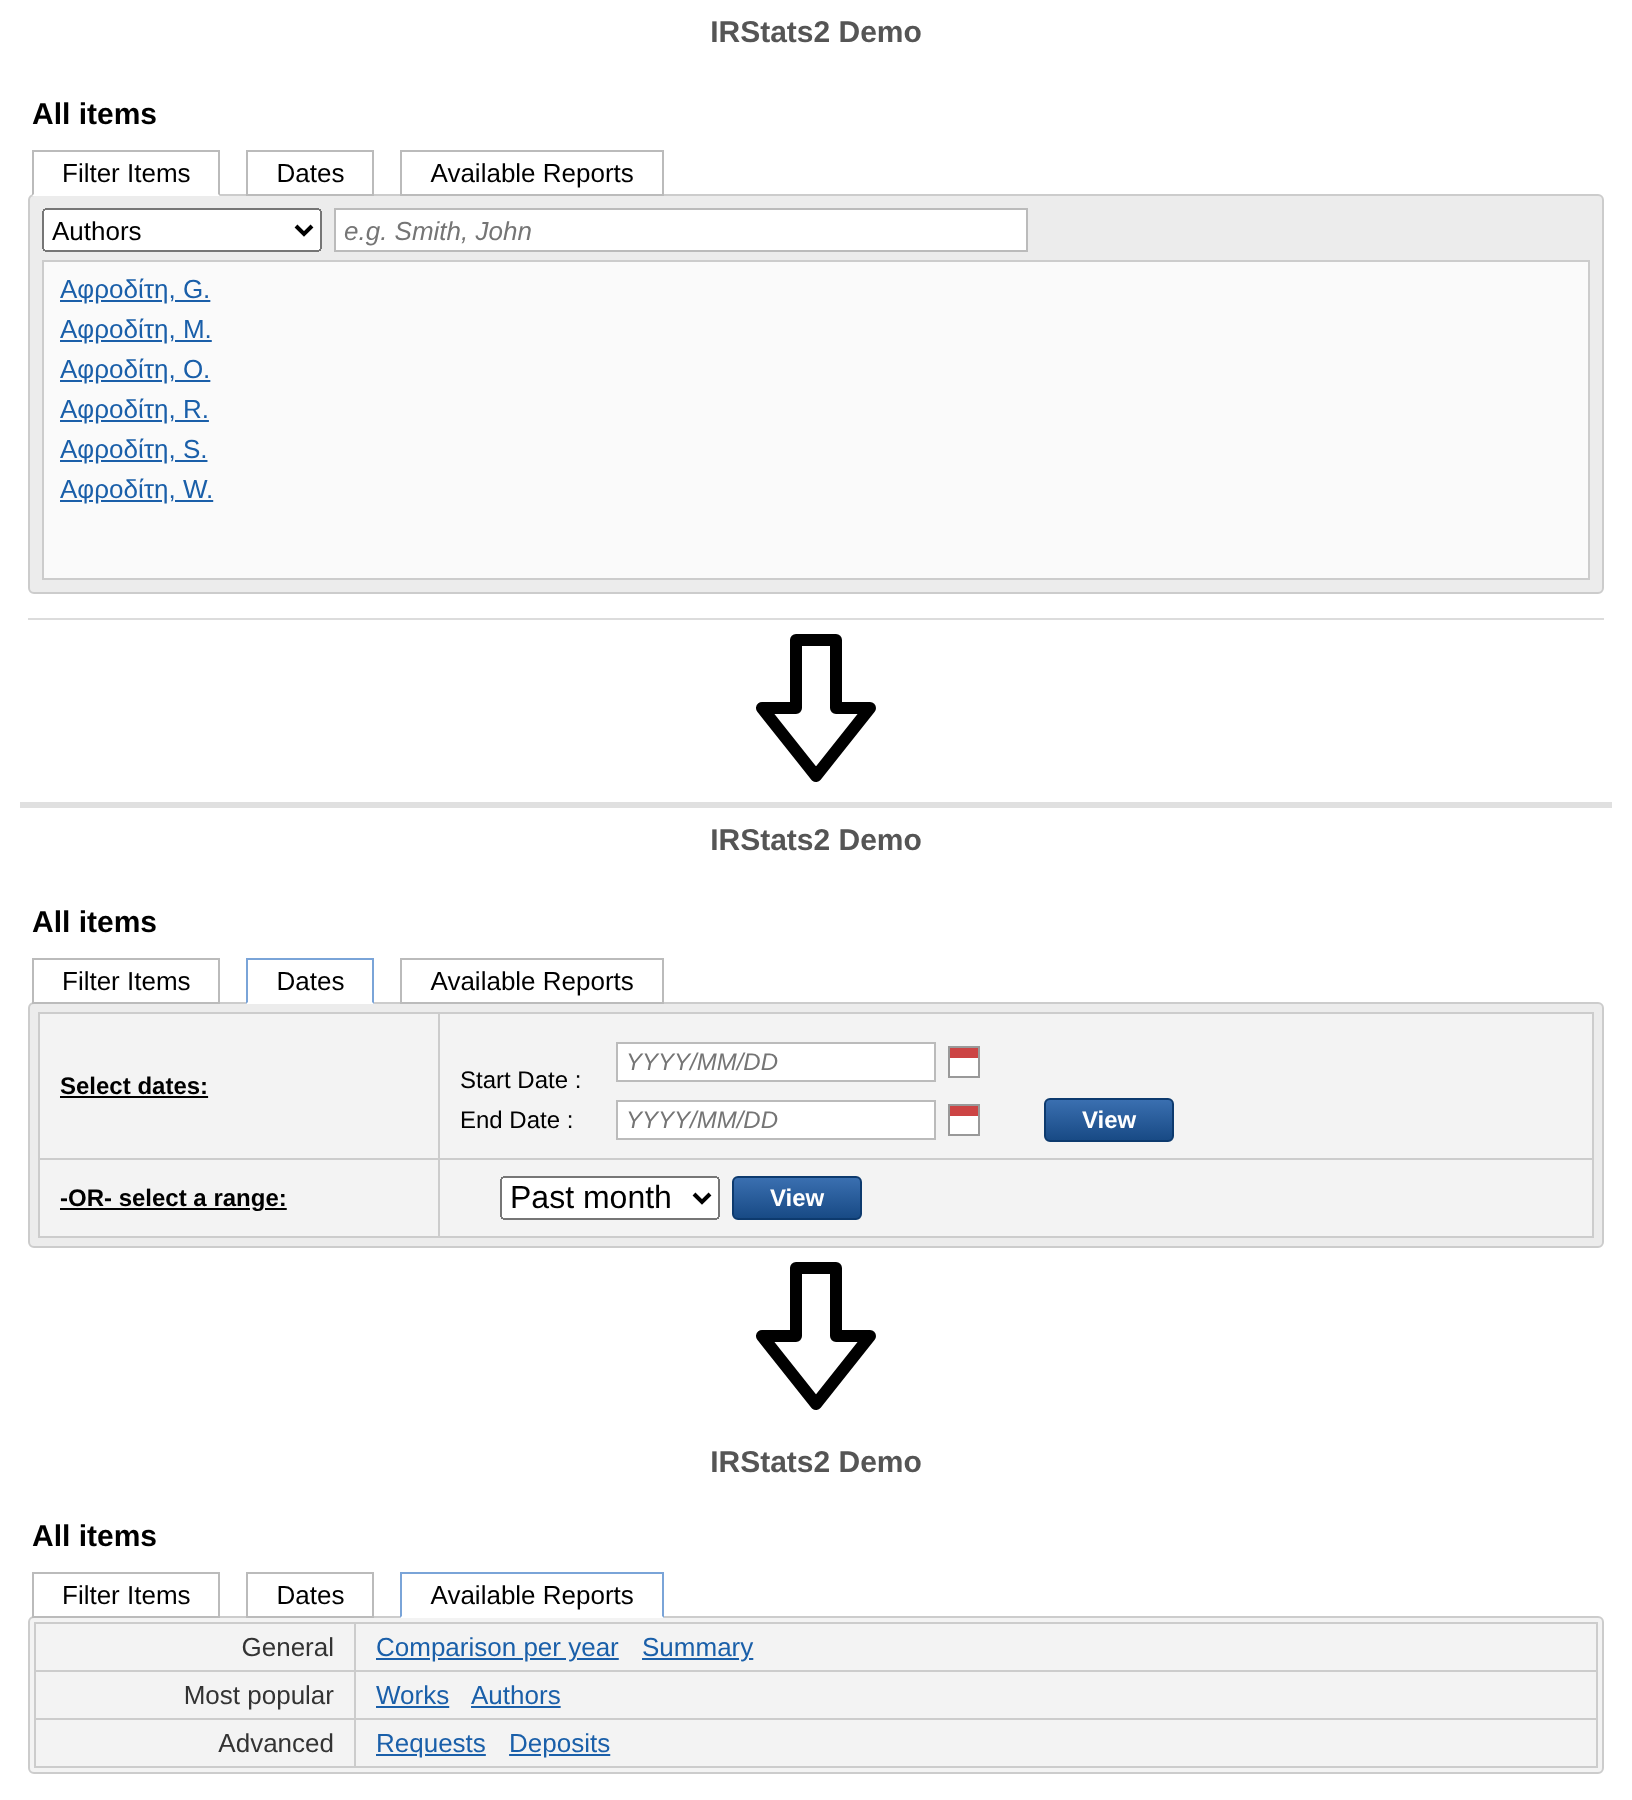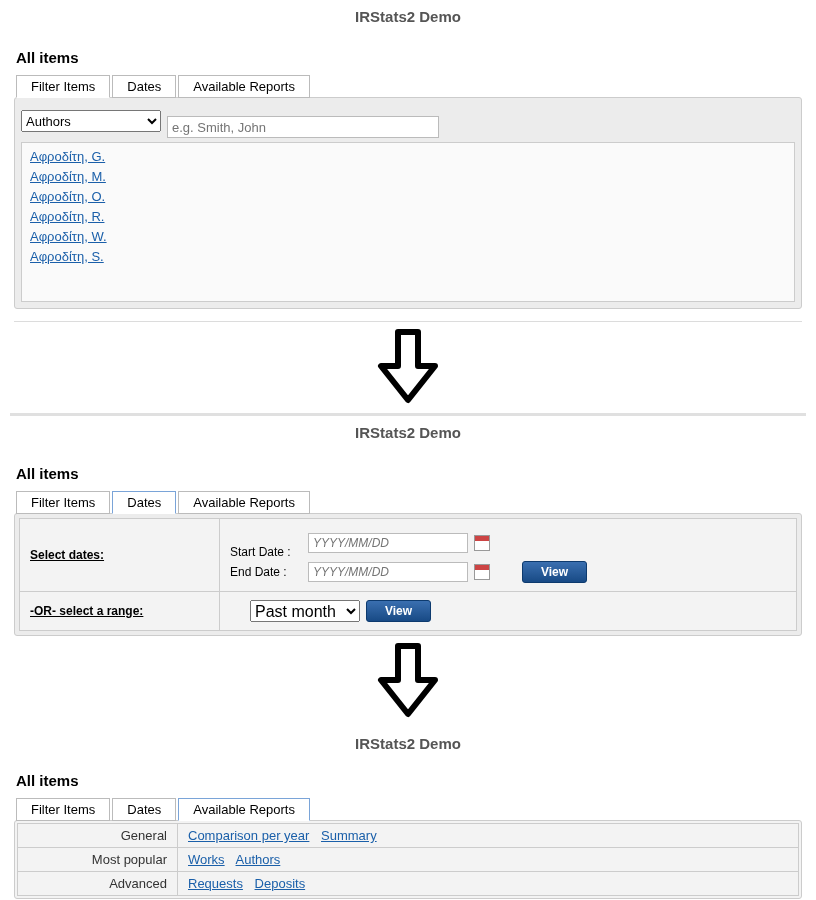--- a/index.html
+++ b/index.html
@@ -29,21 +29,21 @@
     padding-left: 6px;
     position: relative;
     z-index: 1;
   }
   .tab {
     border: 1px solid #bbb;
     background: #fff;
     padding: 3px 14px;
     font-size: 13px;
     cursor: pointer;
-    margin-right: 2px;
+    margin-right: 13px;
     position: relative;
     top: 1px;
     border-bottom: 1px solid #fff;
   }
   .tab.inactive {
     border-bottom: 1px solid #bbb;
     background: #fff;
   }
   .tab.active-blue {
     border: 1px solid #7aa4d8;
@@ -63,26 +63,26 @@
     gap: 6px;
     margin-bottom: 4px;
   }
   select.author-select {
     font-size: 13px;
     width: 140px;
     height: 22px;
   }
   input.author-search {
     font-size: 13px;
-    width: 272px;
+    width: 347px;
     height: 22px;
+    font-style: italic;
     color: #888;
     padding: 0 4px;
     border: 1px solid #bbb;
-    margin-top: 12px;
   }
   .listbox {
     background: #fafafa;
     border: 1px solid #ccc;
     height: 160px;
     overflow-y: scroll;
     padding: 4px 8px;
   }
   .listbox a {
     display: block;
@@ -213,22 +213,22 @@
     <select class="author-select">
       <option>Authors</option>
     </select>
     <input class="author-search" placeholder="e.g. Smith, John" style="">
   </div>
   <div class="listbox">
     <a href="#">Αφροδίτη, G.</a>
     <a href="#">Αφροδίτη, M.</a>
     <a href="#">Αφροδίτη, O.</a>
     <a href="#">Αφροδίτη, R.</a>
+    <a href="#">Αφροδίτη, S.</a>
     <a href="#">Αφροδίτη, W.</a>
-    <a href="#">Αφροδίτη, S.</a>
   </div>
 </div>
 
 <hr class="hr">
 
 <div class="arrow-wrap">
   <svg width="70" height="78" viewBox="0 0 70 78">
     <path d="M25 4 L45 4 L45 38 L62 38 L35 72 L8 38 L25 38 Z" fill="#fff" stroke="#000" stroke-width="6" stroke-linejoin="round"></path>
   </svg>
 </div>

